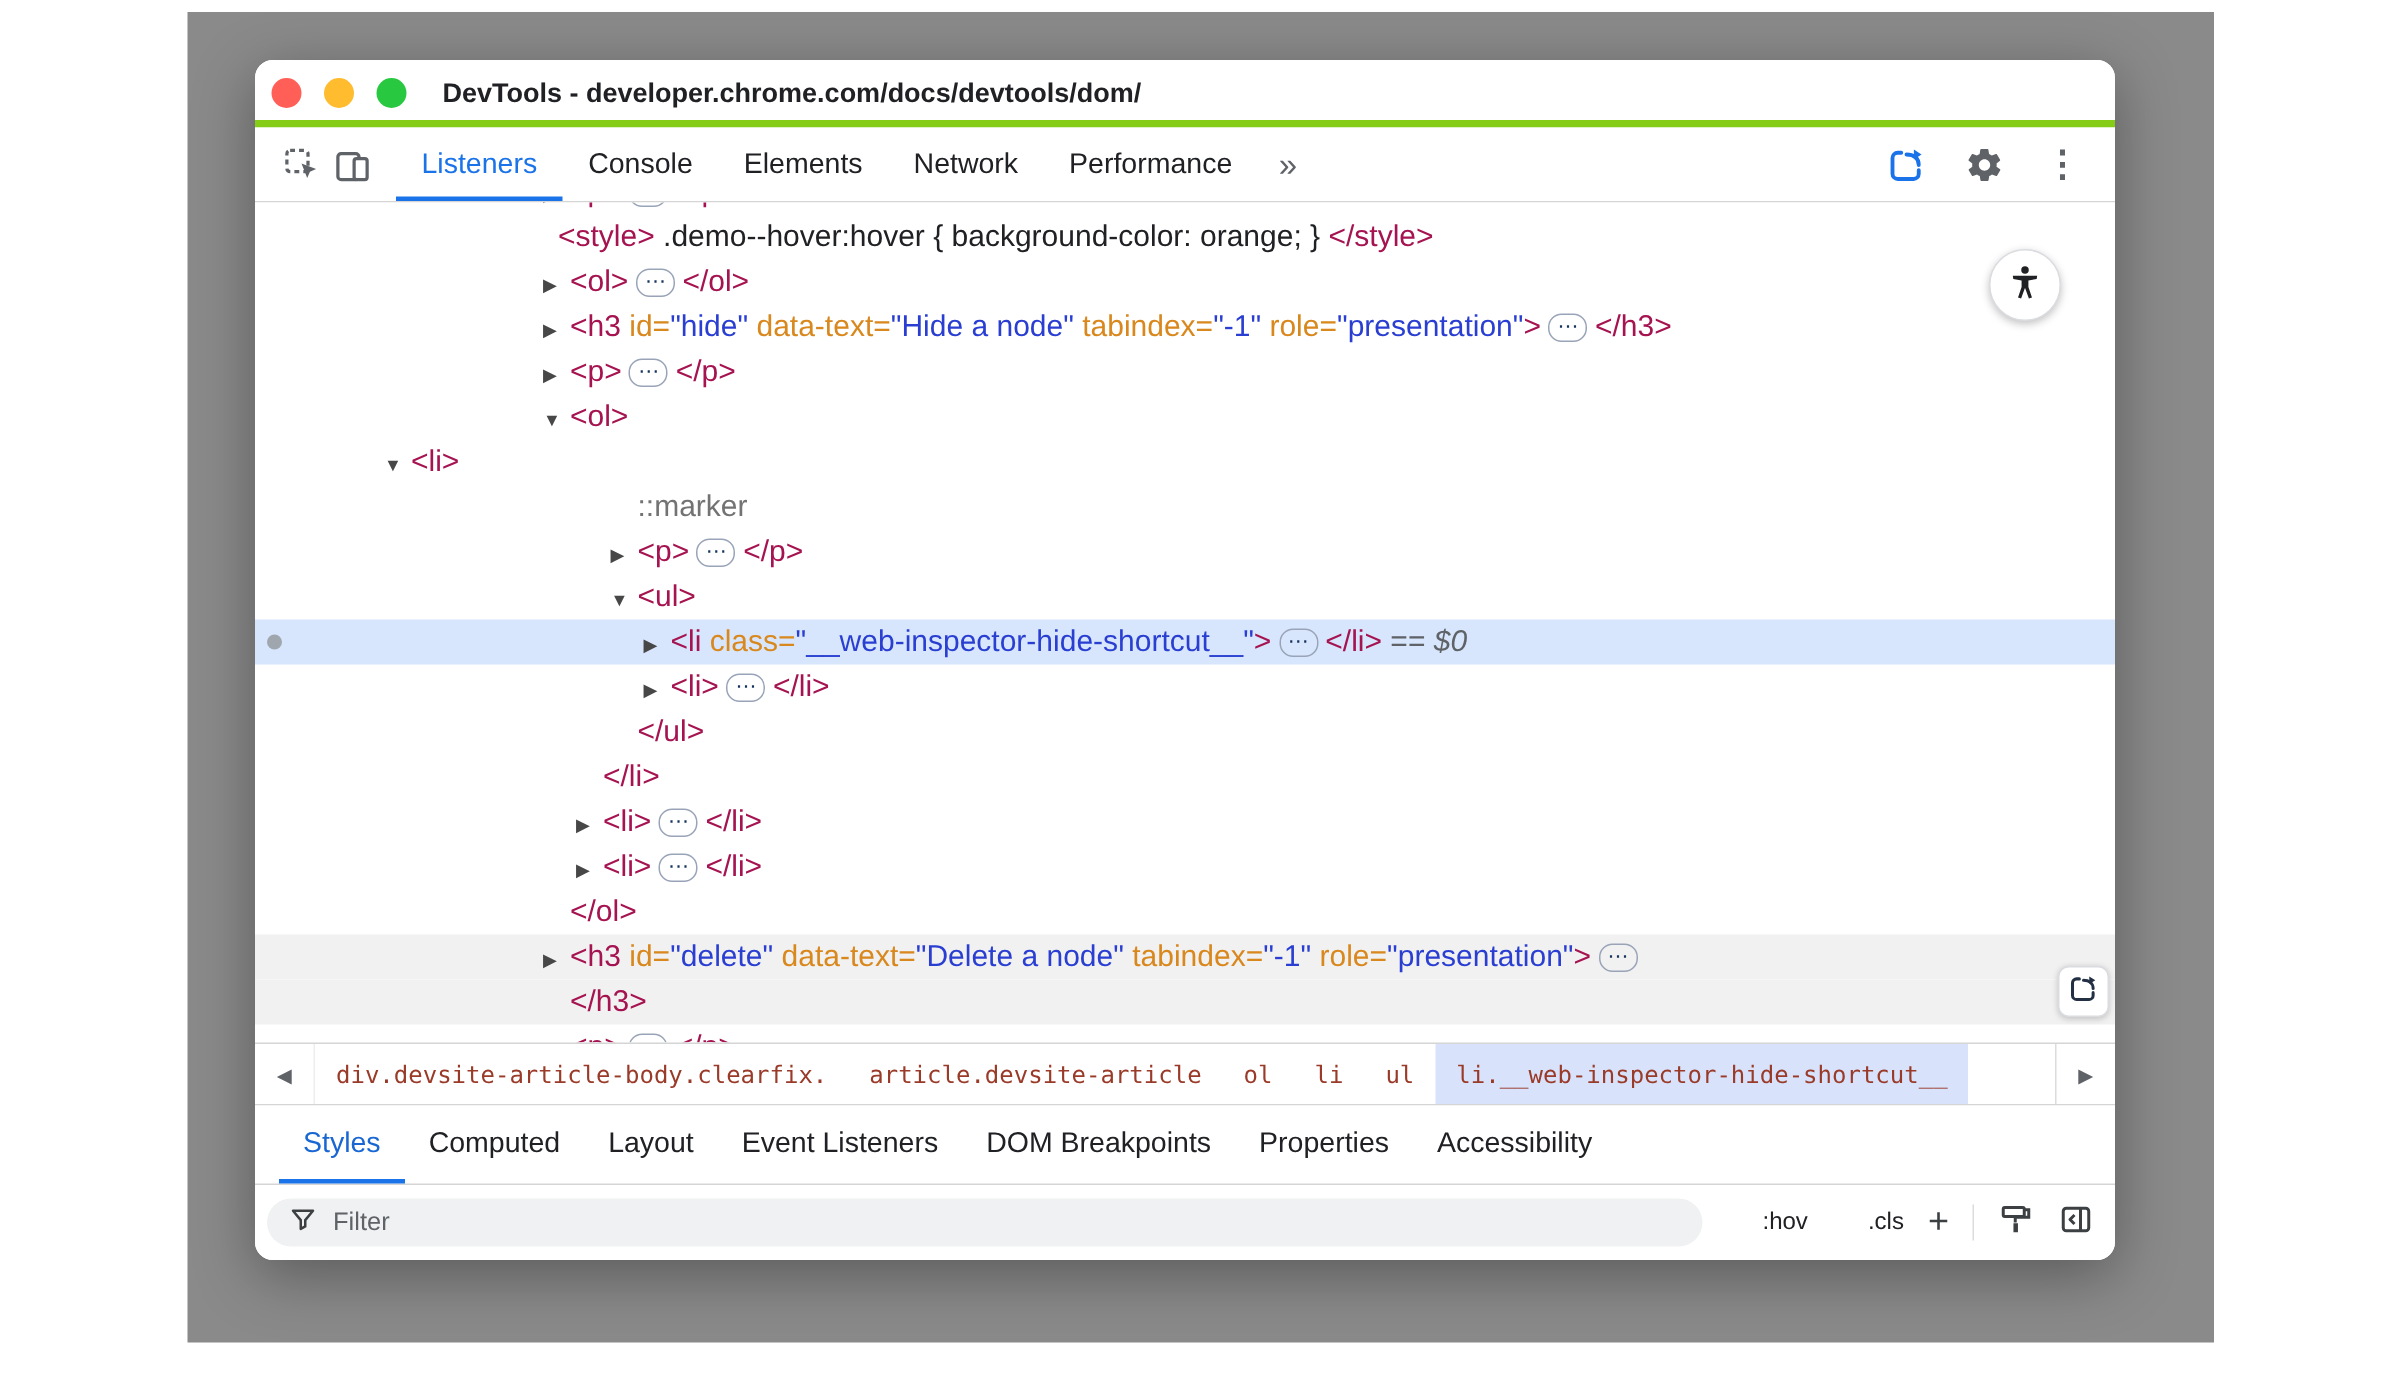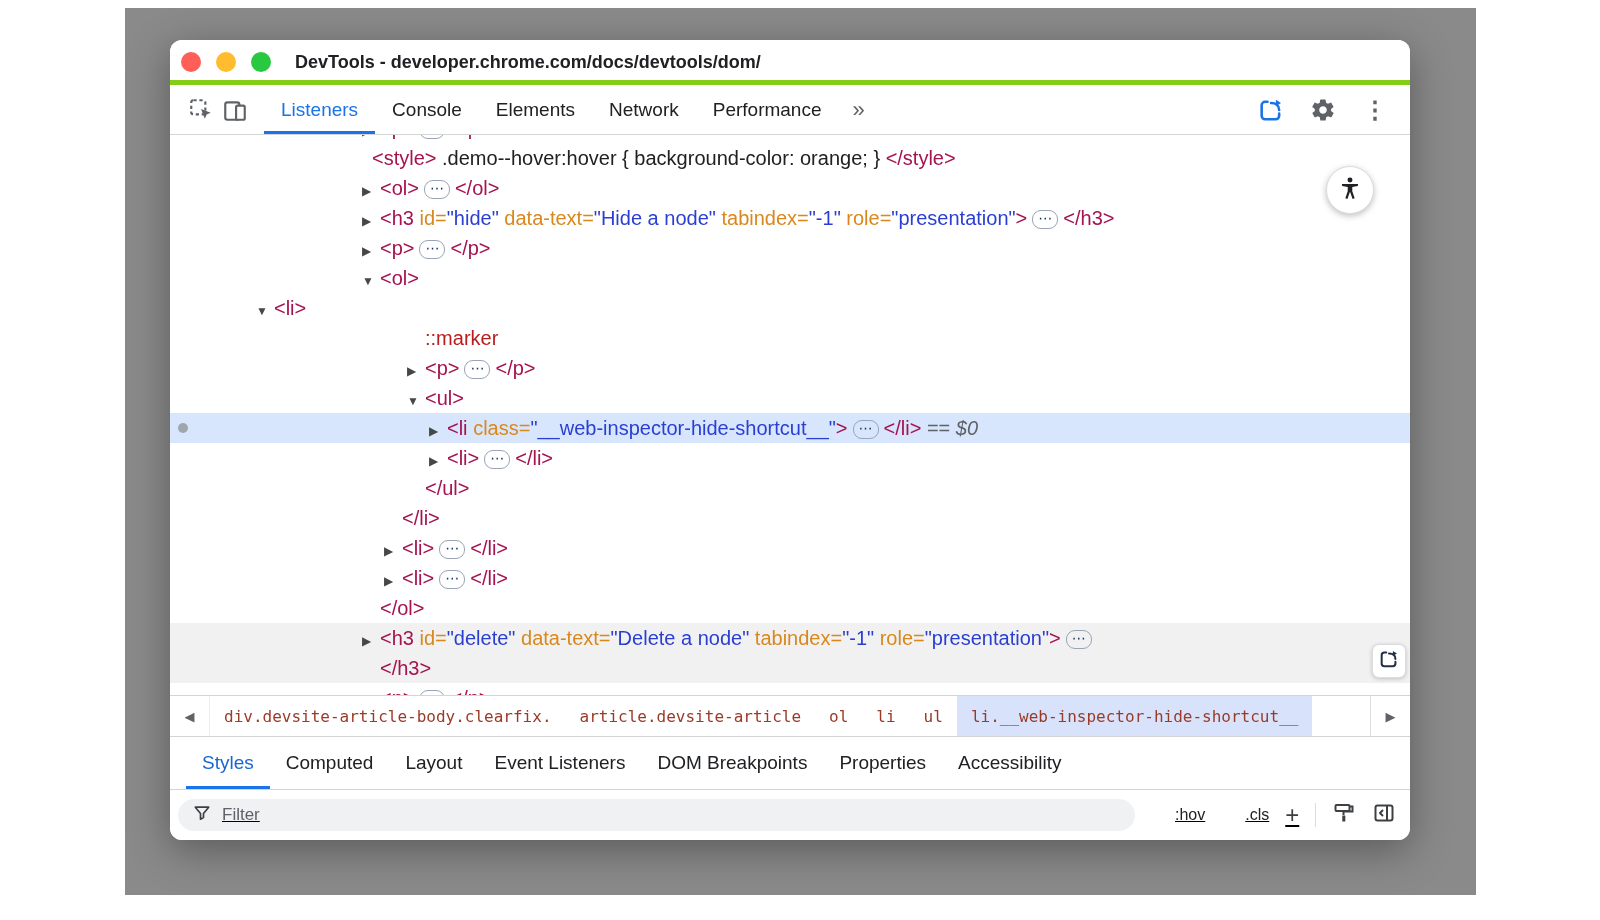--- a/index.html
+++ b/index.html
@@ -35,21 +35,21 @@
   
   .tree{position:absolute;left:0;top:95px;right:0;height:560px;overflow:hidden;background:#fff;
     font-family:Liberation Sans, sans-serif;font-size:20px;}
   .tree-row{height:30px;line-height:30px;white-space:pre;position:relative;width:100%;}
   .tree-row:first-child{margin-top:-22px;}
   .tree-row.selected{background:var(--selected-row-bg);}
   .tree-row.hover{background:var(--hover-row-bg);}
   .arrow{display:inline-block;width:18px;font-size:12px;color:#474747;text-align:left;}
   .row-dot{position:absolute;left:8px;top:50%;margin-top:-5px;width:10px;height:10px;border-radius:50%;background:#a0a6ad;}
   .tk-tag{color:var(--tag);} .tk-attr{color:var(--attr);margin-top:24px;} .tk-str{color:var(--value);}
-  .tk-plain{color:#202124;} .tk-marker{color:#b91c1c;} .tk-dim{color:#5f6368;}
+  .tk-plain{color:#202124;} .tk-marker{color:#737373;} .tk-dim{color:#5f6368;}
   .tk-dollar{color:#5f6368;font-style:italic;}
   .ell{display:inline-block;margin:0 5px;padding:0 5px;font-size:14px;line-height:15px;color:#16325c;
     border:1.5px solid #9aa4b8;border-radius:9px;vertical-align:2px;height:19px;}
 
   
   .a11y-btn{position:absolute;left:1156px;top:126px;width:48px;height:48px;border-radius:50%;background:#fff;
     border:1px solid #dadce0;box-shadow:0 2px 6px rgba(0,0,0,.25);display:flex;align-items:center;justify-content:center;z-index:5;}
   .jump-btn{position:absolute;left:1202px;top:604px;width:34px;height:34px;border-radius:7px;background:#fff;
     border:1px solid #dadce0;box-shadow:0 1px 4px rgba(0,0,0,.2);display:flex;align-items:center;justify-content:center;z-index:5;}
 
@@ -65,21 +65,21 @@
   .crumb.selected{background:var(--crumb-selected-bg);}
 
   
   .side-tabs{position:absolute;left:0;top:697px;right:0;height:53px;border-bottom:1px solid #d5d5d5;background:#fff;
     display:flex;align-items:stretch;padding-left:16px;}
   .stab{padding:0 16px;display:flex;align-items:center;font-size:19px;color:#202124;}
   .stab.active{color:#1967d2;box-shadow:inset 0 -3px 0 var(--accent);}
 
   
   .filter-bar{position:absolute;left:0;top:750px;right:0;height:50px;background:#fff;display:flex;align-items:center;
-    padding:0 12px 0 8px;gap:16px;text-decoration:underline;}
+    padding:0 12px 0 8px;gap:16px;}
   .filter-input{width:957px;height:32px;background:#f0f1f2;border-radius:16px;display:flex;align-items:center;
     padding:0 14px;gap:10px;flex:none;}
   .filter-ph{font-size:17px;color:#5f6368;}
   .txt-btn{font-size:16px;color:#202124;margin-left:24px;}
   .plus-btn{font-size:24px;color:#3c4043;line-height:1;}
   .vdiv{width:1px;height:24px;background:#dadce0;}
 </style>
 </head>
 <body>
 

